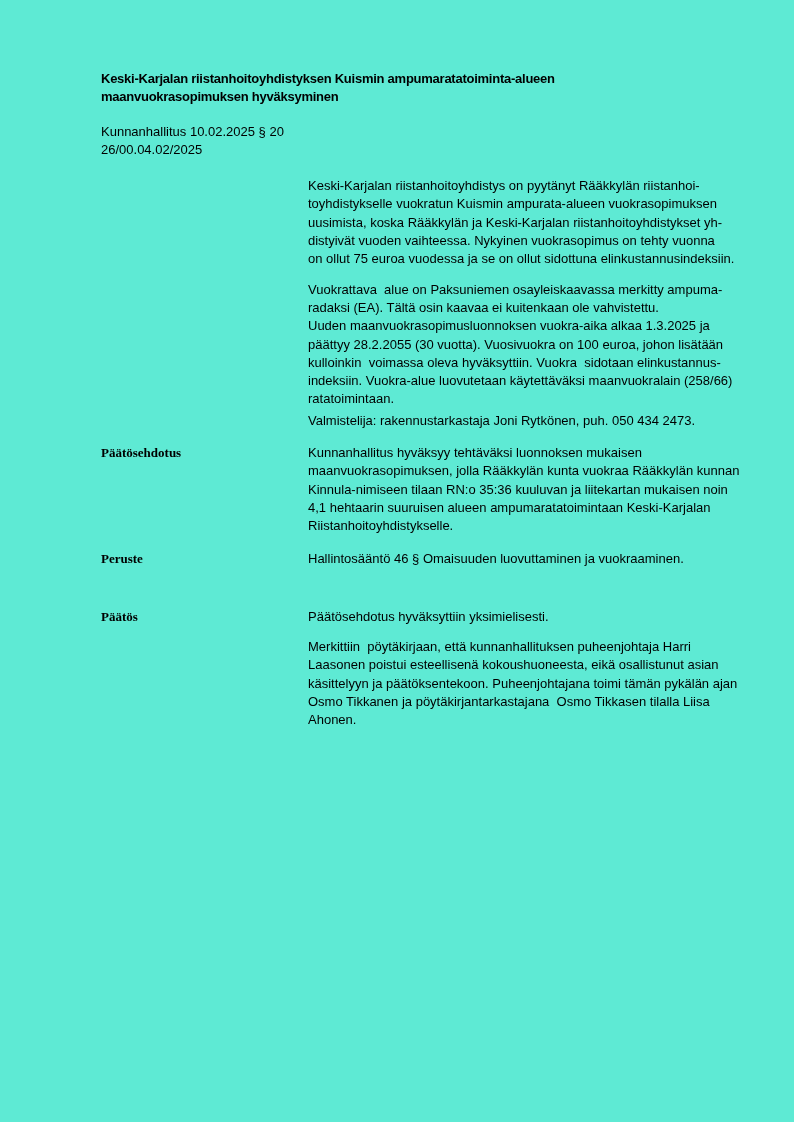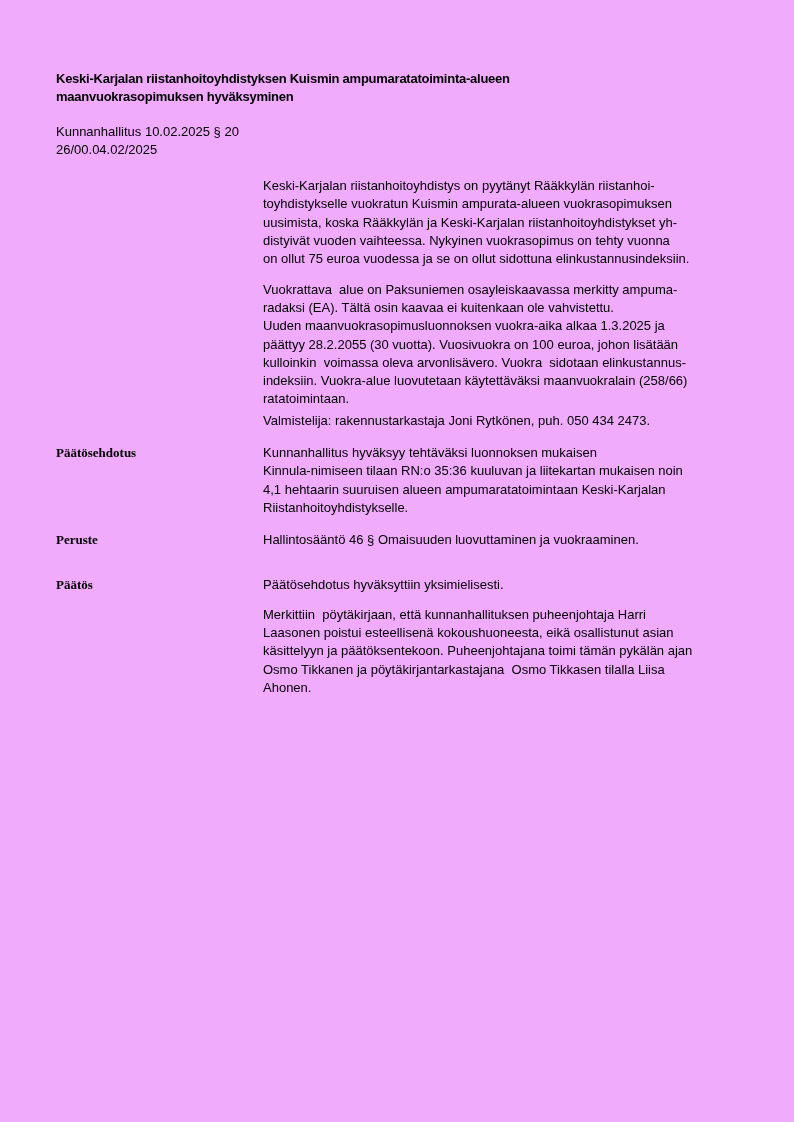--- a/index.html
+++ b/index.html
@@ -5,26 +5,26 @@
   html, body {
     margin: 0;
     padding: 0;
     background: #ffffff;
   }
   .page {
     position: relative;
     width: 794px;
     height: 1122px;
     box-sizing: border-box;
-    background: #f0abfc;
+    background: #5eead4;
     color: #000000;
     font-family: "Liberation Sans", sans-serif;
     font-size: 13px;
     line-height: 18.3px;
-    padding: 70px 44px 0 56px;
+    padding: 70px 44px 0 101px;
     overflow: hidden;
   }
   .title {
     margin: 0 0 16px 0;
     font-size: 13px;
     font-weight: bold;
     letter-spacing: -0.25px;
   }
   .title .line { display: block; }
   .meta { margin-bottom: 18px; }
@@ -38,21 +38,21 @@
     width: 207px;
     flex-shrink: 0;
     font-weight: bold;
     font-family: Liberation Serif, serif;
   }
   .body-col { flex: 1; min-width: 0; }
   .para { margin-bottom: 12px; }
   .para:last-child { margin-bottom: 0; }
   
   #sections .row:nth-child(1) .para:nth-child(2) { margin-bottom: 3px; }
-  #sections .row:nth-child(3) { margin-bottom: 26px; align-items: center; }
+  #sections .row:nth-child(3) { margin-bottom: 40px; align-items: center; }
 </style>
 </head>
 <body>
 
 <div class="page">
   <h1 class="title">
     <span class="line">Keski-Karjalan riistanhoitoyhdistyksen Kuismin ampumaratatoiminta-alueen</span>
     <span class="line">maanvuokrasopimuksen hyväksyminen</span>
   </h1>
 
@@ -70,34 +70,35 @@
             <div class="line">toyhdistykselle vuokratun Kuismin ampurata-alueen vuokrasopimuksen</div>
             <div class="line">uusimista, koska Rääkkylän ja Keski-Karjalan riistanhoitoyhdistykset yh-</div>
             <div class="line">distyivät vuoden vaihteessa. Nykyinen vuokrasopimus on tehty vuonna</div>
             <div class="line">on ollut 75 euroa vuodessa ja se on ollut sidottuna elinkustannusindeksiin.</div>
           </div>
           <div class="para">
             <div class="line">Vuokrattava  alue on Paksuniemen osayleiskaavassa merkitty ampuma-</div>
             <div class="line">radaksi (EA). Tältä osin kaavaa ei kuitenkaan ole vahvistettu.</div>
             <div class="line">Uuden maanvuokrasopimusluonnoksen vuokra-aika alkaa 1.3.2025 ja</div>
             <div class="line">päättyy 28.2.2055 (30 vuotta). Vuosivuokra on 100 euroa, johon lisätään</div>
-            <div class="line">kulloinkin  voimassa oleva arvonlisävero. Vuokra  sidotaan elinkustannus-</div>
+            <div class="line">kulloinkin  voimassa oleva hyväksyttiin. Vuokra  sidotaan elinkustannus-</div>
             <div class="line">indeksiin. Vuokra-alue luovutetaan käytettäväksi maanvuokralain (258/66)</div>
             <div class="line">ratatoimintaan.</div>
           </div>
           <div class="para">
             <div class="line">Valmistelija: rakennustarkastaja Joni Rytkönen, puh. 050 434 2473.</div>
           </div>
         </div>
       </div>
       <div class="row">
         <div class="label-col">Päätösehdotus</div>
         <div class="body-col">
           <div class="para">
             <div class="line">Kunnanhallitus hyväksyy tehtäväksi luonnoksen mukaisen</div>
+            <div class="line">maanvuokrasopimuksen, jolla Rääkkylän kunta vuokraa Rääkkylän kunnan</div>
             <div class="line">Kinnula-nimiseen tilaan RN:o 35:36 kuuluvan ja liitekartan mukaisen noin</div>
             <div class="line">4,1 hehtaarin suuruisen alueen ampumaratatoimintaan Keski-Karjalan</div>
             <div class="line">Riistanhoitoyhdistykselle.</div>
           </div>
         </div>
       </div>
       <div class="row">
         <div class="label-col">Peruste</div>
         <div class="body-col">
           <div class="para">

